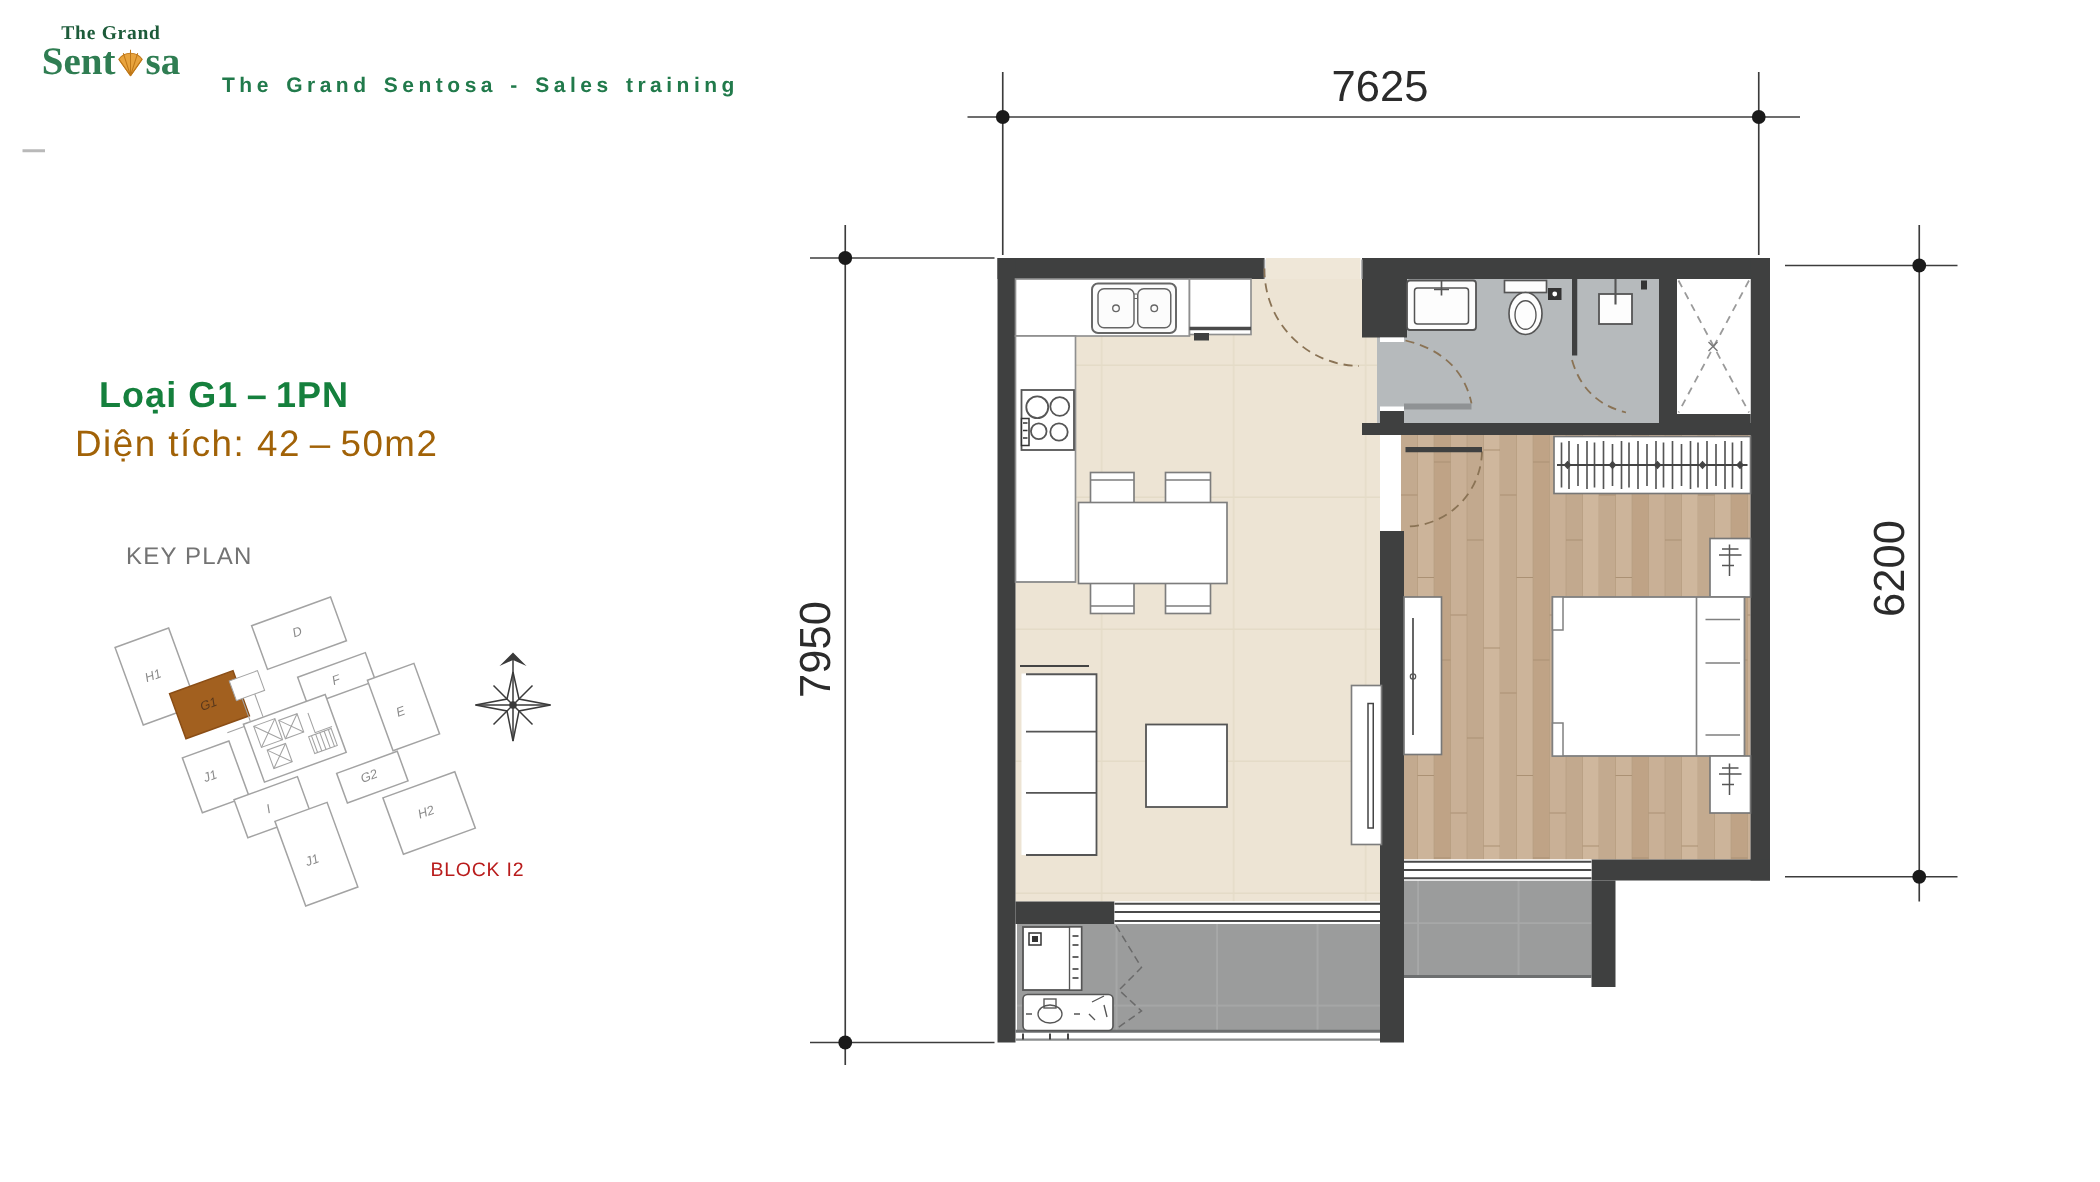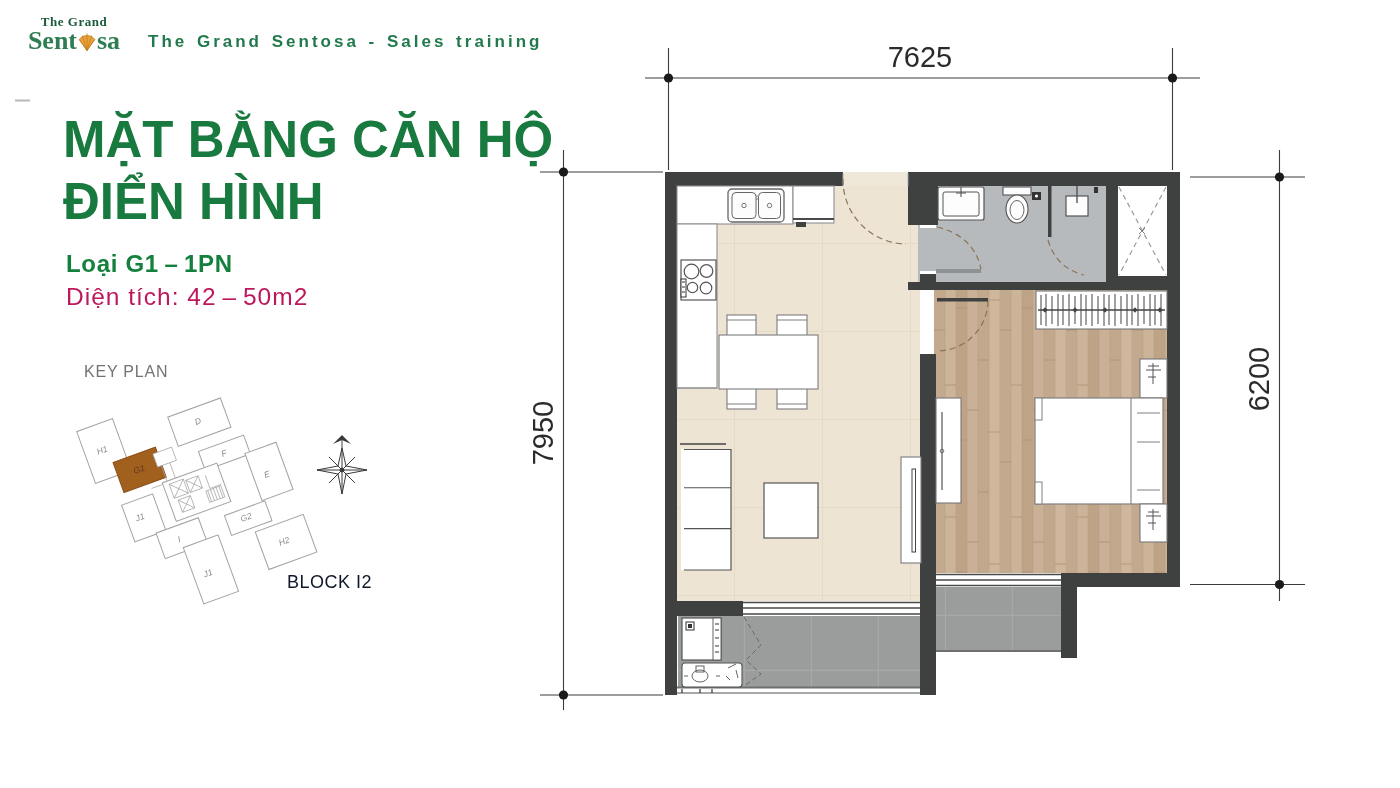--- a/index.html
+++ b/index.html
@@ -3,46 +3,45 @@
 <meta charset="utf-8">
 <style>
   html,body{margin:0;padding:0;}
   body{width:1400px;height:788px;background:#ffffff;font-family:"Liberation Sans",sans-serif;overflow:hidden;}
   #page{position:relative;width:1400px;height:788px;background:#ffffff;}
   .abs{position:absolute;}
   
   #logo{left:16px;top:14px;width:116px;text-align:center;color:#1e5c3c;}
   #logo .tg{font-family:"Liberation Serif",serif;font-weight:bold;font-size:13px;letter-spacing:.5px;color:#1d5b3a;}
   #logo .sent{font-family:"Liberation Serif",serif;font-weight:bold;font-size:26px;line-height:21px;color:#2f7d52;display:flex;align-items:flex-end;justify-content:center;}
-  #tagline{left:148px;top:32px;font-size:17px;font-weight:bold;color:#217a4b;letter-spacing:3px;word-spacing:2px;}
+  #tagline{left:148px;top:48px;font-size:14px;font-weight:bold;color:#217a4b;letter-spacing:3px;word-spacing:2px;}
   
   #title{left:63px;top:109px;font-size:51px;line-height:62px;font-weight:bold;color:#187a3e;letter-spacing:0px;}
   #sub1{left:66px;top:250px;font-size:24px;font-weight:bold;color:#15803d;letter-spacing:0.7px;}
-  #sub2{left:66px;top:283px;font-size:24.5px;color:#be185d;letter-spacing:1px;}
+  #sub2{left:50px;top:283px;font-size:24.5px;color:#a16207;letter-spacing:1px;}
   #keyplanlabel{left:84px;top:363px;font-size:16px;color:#737373;letter-spacing:0.8px;}
-  #blocklabel{left:287px;top:572px;font-size:18px;color:#0f172a;letter-spacing:0.5px;}
+  #blocklabel{left:287px;top:572px;font-size:13px;color:#b91c1c;letter-spacing:0.5px;}
 </style>
 </head>
 <body>
 <div id="page">
   <div class="abs" id="logo">
     <div class="tg">The Grand</div>
     <div class="sent">
         <span>Sent</span>
         <svg width="20" height="19" viewBox="0 0 20 19" style="margin:0 0px;">
           <g stroke="#c07818" stroke-width="0.7" fill="#e8a33d">
             <path d="M10 18.5 L2.2 7.5 A9.6 9.6 0 0 1 17.8 7.5 Z"></path>
             <path d="M10 18.5 L10 1.2 M10 18.5 L5.2 3.4 M10 18.5 L14.8 3.4 M10 18.5 L2.4 7.7 M10 18.5 L17.6 7.7" fill="none"></path>
           </g>
         </svg>
         <span>sa</span>
       </div>
   </div>
   <div class="abs" id="tagline">The Grand Sentosa - Sales training</div>
-  <div class="abs" id="title">MẶT BẰNG CĂN HỘ<br>ĐIỂN HÌNH</div>
   <div class="abs" id="sub1">Loại G1 – 1PN</div>
   <div class="abs" id="sub2">Diện tích: 42 – 50m2</div>
   <div class="abs" id="keyplanlabel">KEY PLAN</div>
   <div class="abs" id="blocklabel">BLOCK I2</div>
 
   <svg class="abs" id="plan" style="left:0;top:0" width="1400" height="788" viewBox="0 0 1400 788">
     <defs>
       <pattern id="tile" width="88" height="88" patternUnits="userSpaceOnUse" x="647" y="420">
         <rect width="88" height="88" fill="#ede4d4"></rect>
         <path d="M87.5 0V88M0 87.5H88" stroke="#e4dbc7" stroke-width="1" fill="none"></path>

